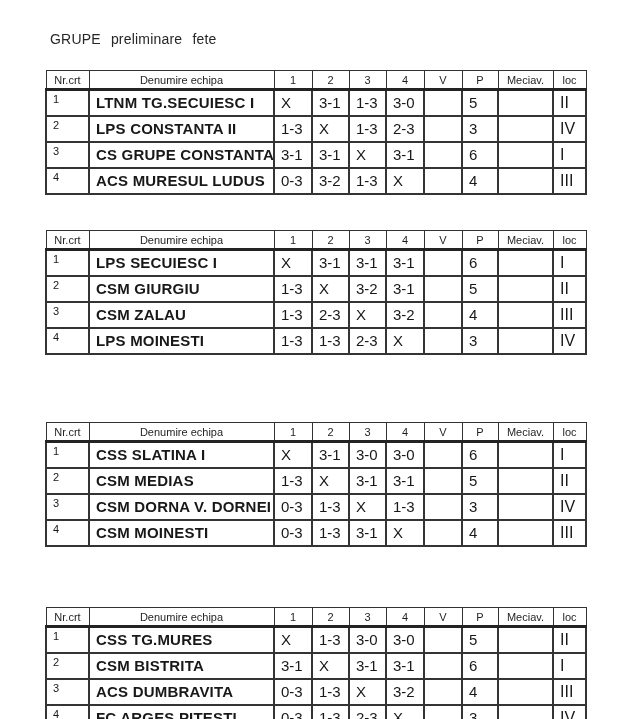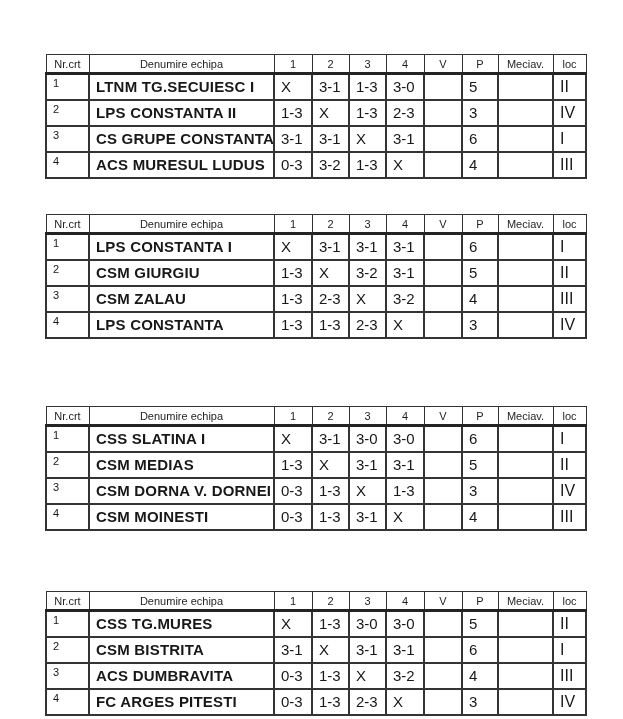--- a/index.html
+++ b/index.html
@@ -60,20 +60,21 @@
     vertical-align: top;
     padding-top: 2px;
   }
   td.col-name { letter-spacing: 0.2px; font-weight: bold; }
   td.col-loc { font-size: 16px; }
 </style>
 </head>
 <body>
 
 <div class="page">
+  <h1 class="title">GRUPE preliminare fete</h1>
   <div id="tables-container">
       <table class="group-table">
         <colgroup>
           <col style="width: 43px;">
           <col style="width: 185px;">
           <col style="width: 38px;">
           <col style="width: 37px;">
           <col style="width: 37px;">
           <col style="width: 38px;">
           <col style="width: 38px;">
@@ -169,21 +170,21 @@
             <th>4</th>
             <th>V</th>
             <th>P</th>
             <th>Meciav.</th>
             <th>loc</th>
           </tr>
         </thead>
         <tbody>
           <tr>
             <td class="col-nr">1</td>
-            <td class="col-name">LPS CONSTANTA I</td>
+            <td class="col-name">LPS SECUIESC I</td>
             <td class="col-s1">X</td>
             <td class="col-s2">3-1</td>
             <td class="col-s3">3-1</td>
             <td class="col-s4">3-1</td>
             <td class="col-v"></td>
             <td class="col-p">6</td>
             <td class="col-meciav"></td>
             <td class="col-loc">I</td>
           </tr>
           <tr>
@@ -205,21 +206,21 @@
             <td class="col-s2">2-3</td>
             <td class="col-s3">X</td>
             <td class="col-s4">3-2</td>
             <td class="col-v"></td>
             <td class="col-p">4</td>
             <td class="col-meciav"></td>
             <td class="col-loc">III</td>
           </tr>
           <tr>
             <td class="col-nr">4</td>
-            <td class="col-name">LPS CONSTANTA</td>
+            <td class="col-name">LPS MOINESTI</td>
             <td class="col-s1">1-3</td>
             <td class="col-s2">1-3</td>
             <td class="col-s3">2-3</td>
             <td class="col-s4">X</td>
             <td class="col-v"></td>
             <td class="col-p">3</td>
             <td class="col-meciav"></td>
             <td class="col-loc">IV</td>
           </tr>
         </tbody>

